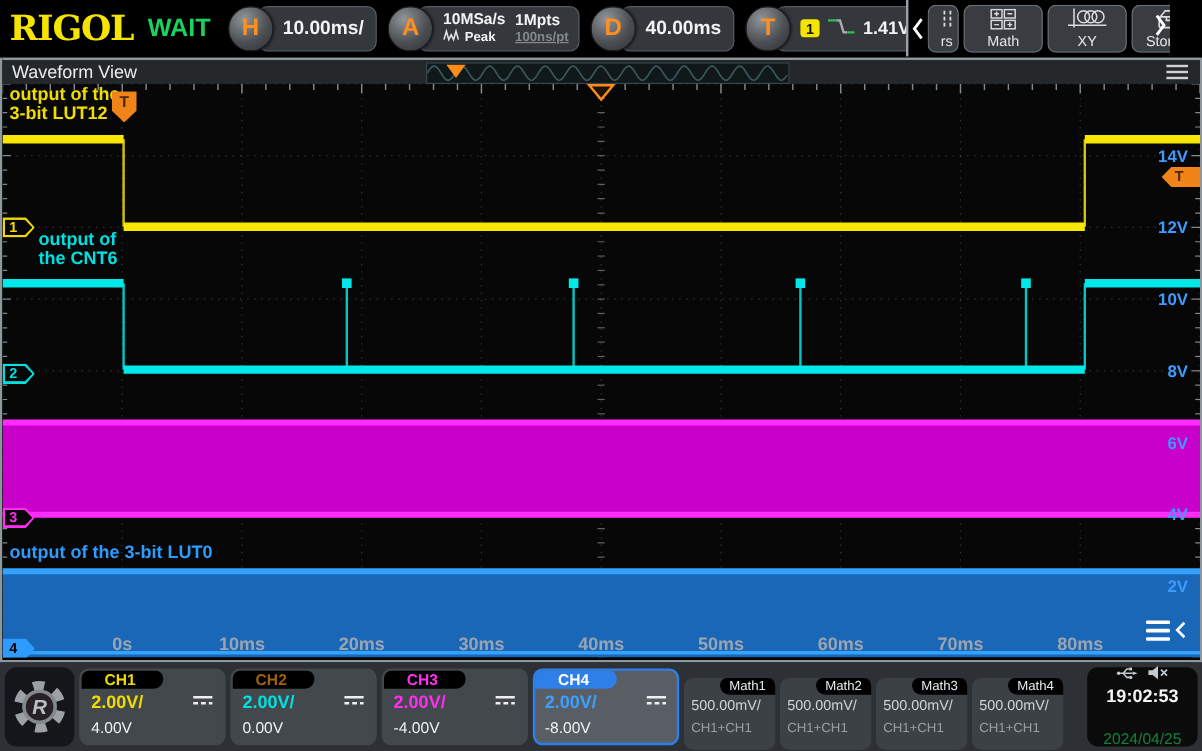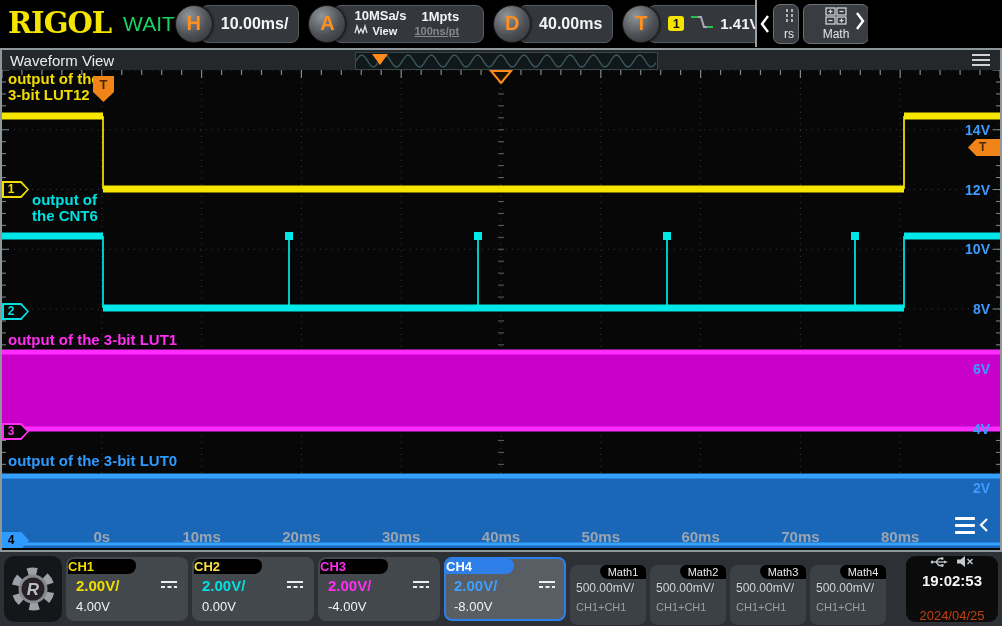--- a/index.html
+++ b/index.html
@@ -1,27 +1,27 @@
 <!DOCTYPE html>
 <html><head>
 <meta charset="utf-8">
 <style>
   html,body{margin:0;padding:0;background:#000;}
   *{box-sizing:border-box;}
   body{font-family:"Liberation Sans",sans-serif;-webkit-font-smoothing:antialiased;}
   #screen{position:relative;width:1002px;height:626px;background:#000;overflow:hidden;}
 
   
-  .topbar{position:absolute;left:0;top:0;width:868px;height:47px;background:#000;display:flex;align-items:center;padding-left:8px;}
+  .topbar{position:absolute;left:0;top:0;width:975px;height:47px;background:#000;display:flex;align-items:center;padding-left:8px;}
   .logo{font-family:"DejaVu Serif",serif;font-weight:bold;font-size:29px;color:#f5e400;letter-spacing:-1px;margin-right:12px;line-height:1;}
-  .run-status{color:#18d35f;font-weight:normal;font-size:21px;}
+  .run-status{color:#18d35f;font-weight:bold;font-size:21px;margin-right:14px;}
   .knob-group{display:flex;align-items:center;margin-right:9px;}
   .knob{width:38px;height:38px;border-radius:50%;background:radial-gradient(circle at 35% 28%,#909599,#4c5054 55%,#2c2f32);border:1px solid #1a1a1a;color:#ff8f1f;font-weight:bold;font-size:20px;display:flex;align-items:center;justify-content:center;margin-right:-13px;z-index:2;box-shadow:0 0 3px #000;}
-  .vbox{background:#34383c;border:1px solid #565b60;border-radius:8px;height:38px;display:flex;align-items:center;padding:0 10px 0 20px;color:#f2f4f6;font-weight:bold;font-size:16px;text-align:right;}
-  .abox{font-size:13px;gap:8px;padding-right:24px;}
+  .vbox{background:#34383c;border:1px solid #565b60;border-radius:8px;height:38px;display:flex;align-items:center;padding:0 10px 0 20px;color:#f2f4f6;font-weight:bold;font-size:16px;}
+  .abox{font-size:13px;gap:8px;padding-right:8px;}
   .acol{display:flex;flex-direction:column;justify-content:center;line-height:1.25;}
   .peak-row{display:flex;align-items:center;gap:3px;font-size:11px;}
   .a-res{color:#83898e;font-weight:bold;font-size:11px;text-decoration:underline;}
   .tbox{gap:6px;font-size:15px;}
   .trig-src{background:#f5e400;color:#111;border-radius:3px;width:16px;height:15px;font-size:12px;display:flex;align-items:center;justify-content:center;font-weight:bold;}
   .trig-n{color:#35d06a;font-size:14px;margin-left:4px;}
 
   .nav{position:absolute;right:0;top:0;height:47px;left:711px;background:#000;display:flex;align-items:center;border-left:2px solid #9aa0a5;margin-left:44px;}
   .nav-chevron{flex:0 0 auto;display:flex;align-items:center;padding:0 2px;}
   .nav-buttons{display:flex;gap:4px;overflow:hidden;align-items:center;flex:1;}
@@ -60,35 +60,35 @@
   .tlevel span{position:absolute;left:11px;top:1px;color:#4d2800;font-weight:bold;font-size:12px;}
 
   .plot-menu{position:absolute;right:12px;top:446px;display:flex;align-items:center;gap:4px;}
   .plot-menu .bars{display:flex;flex-direction:column;gap:4px;}
   .plot-menu .bars i{display:block;width:20px;height:3px;background:#fff;border-radius:1px;}
 
   
   .bottombar{position:absolute;left:0;top:552px;width:1002px;height:74px;background:#2d3135;display:flex;align-items:center;padding:0 4px;gap:4px;}
   .gear-btn{width:58px;height:66px;background:#141619;border-radius:10px;display:flex;align-items:center;justify-content:center;flex:0 0 auto;}
   .ch-card{position:relative;width:122px;height:64px;background:#43484c;border:2px solid #43484c;border-radius:8px;padding:15px 8px 0 8px;flex:0 0 auto;}
-  .ch-card .ch-tab{position:absolute;left:0;top:0;width:68px;height:15px;background:#000;border-radius:6px 6px 8px 0;padding-left:0;font-size:13px;font-weight:bold;line-height:15px;}
+  .ch-card .ch-tab{position:absolute;left:0;top:0;width:68px;height:15px;background:#000;border-radius:6px 6px 8px 0;padding-left:19px;font-size:13px;font-weight:bold;line-height:15px;}
   .ch-card.selected{background:#585e63;border-color:#2f7fe8;}
   .ch-card.selected .ch-tab{background:#2f7fe8;}
   .ch-card.selected .ch-tab span{color:#fff !important;}
   .ch-row{display:flex;align-items:center;justify-content:space-between;height:22px;}
   .ch-scale{font-size:15px;font-weight:bold;}
   .ch-offset{color:#f0f2f4;font-size:13px;margin-top:3px;}
   .math-card{position:relative;width:76px;height:60px;background:#3c4145;border-radius:8px;padding:16px 6px 0 6px;flex:0 0 auto;margin-top:12px;}
   .math-card .math-tab{position:absolute;right:0;top:0;width:46px;height:14px;background:#000;border-radius:6px 6px 0 8px;text-align:center;font-size:11px;line-height:14px;color:#e8ebee;}
   .math-scale{color:#ced3d7;font-size:12px;}
   .math-expr{color:#9aa0a5;font-size:11px;margin-top:6px;}
   .clock-panel{margin-left:auto;width:92px;height:66px;background:#0b0b0c;border-radius:9px;display:flex;flex-direction:column;align-items:center;justify-content:center;gap:1px;flex:0 0 auto;}
   .clock-icons{display:flex;align-items:center;gap:8px;height:16px;}
   .clock-time{color:#f2f4f6;font-weight:bold;font-size:15px;}
-  .clock-date{color:#c2410c;font-size:13px;margin-top:18px;}
+  .clock-date{color:#15803d;font-size:13px;margin-top:18px;}
 </style>
 </head>
 <body>
 
 <div id="screen">
 
   <div class="topbar">
     <div class="logo">RIGOL</div>
     <div class="run-status">WAIT</div>
 
@@ -101,21 +101,21 @@
       <div class="knob">A</div>
       <div class="vbox abox">
         <div class="acol">
           <span>10MSa/s</span>
           <span class="peak-row">
             <span>
               <svg width="15" height="11" viewBox="0 0 15 11">
                   <polyline points="1,9 3,2 5,9 7,5 9,9 11,2 13,9" fill="none" stroke="#dfe3e6" stroke-width="1.3"></polyline>
                 </svg>
             </span>
-            <span>View</span>
+            <span>Peak</span>
           </span>
         </div>
         <div class="acol">
           <span>1Mpts</span>
           <span class="a-res">100ns/pt</span>
         </div>
       </div>
     </div>
 
     <div class="knob-group">
@@ -474,23 +474,20 @@
         </svg>
 
       <div class="ch-label" id="ch1-label">
         <div style="color: rgb(240, 220, 0);">output of the</div>
         <div style="color: rgb(240, 220, 0);">3-bit LUT12</div>
       </div>
       <div class="ch-label" id="ch2-label">
         <div style="color: rgb(0, 224, 224);">output of</div>
         <div style="color: rgb(0, 224, 224);">the CNT6</div>
       </div>
-      <div class="ch-label" id="ch3-label">
-        <div style="color: rgb(255, 46, 240);">output of the 3-bit LUT1</div>
-      </div>
       <div class="ch-label" id="ch4-label">
         <div style="color: rgb(46, 155, 255);">output of the 3-bit LUT0</div>
       </div>
 
       <div class="tflag">
         <span>T</span>
       </div>
       <div class="tlevel">
         <span>T</span>
       </div>
@@ -540,21 +537,21 @@
         <span class="ch-scale" style="color: rgb(240, 220, 0);">2.00V/</span>
         <span><svg width="18" height="10" viewBox="0 0 18 10">
               <line x1="1" y1="2" x2="17" y2="2" stroke="#eceef0" stroke-width="2"></line>
               <line x1="1" y1="7" x2="17" y2="7" stroke="#eceef0" stroke-width="2" stroke-dasharray="4 2.5"></line>
             </svg></span>
       </div>
       <div class="ch-offset">4.00V</div>
     </div>
 
     <div class="ch-card">
-      <div class="ch-tab"><span style="color: #fde047; text-align: right;">CH2</span></div>
+      <div class="ch-tab"><span style="color: #a16207; text-align: right;">CH2</span></div>
       <div class="ch-row">
         <span class="ch-scale" style="color: rgb(0, 224, 224);">2.00V/</span>
         <span><svg width="18" height="10" viewBox="0 0 18 10">
               <line x1="1" y1="2" x2="17" y2="2" stroke="#eceef0" stroke-width="2"></line>
               <line x1="1" y1="7" x2="17" y2="7" stroke="#eceef0" stroke-width="2" stroke-dasharray="4 2.5"></line>
             </svg></span>
       </div>
       <div class="ch-offset">0.00V</div>
     </div>
 

